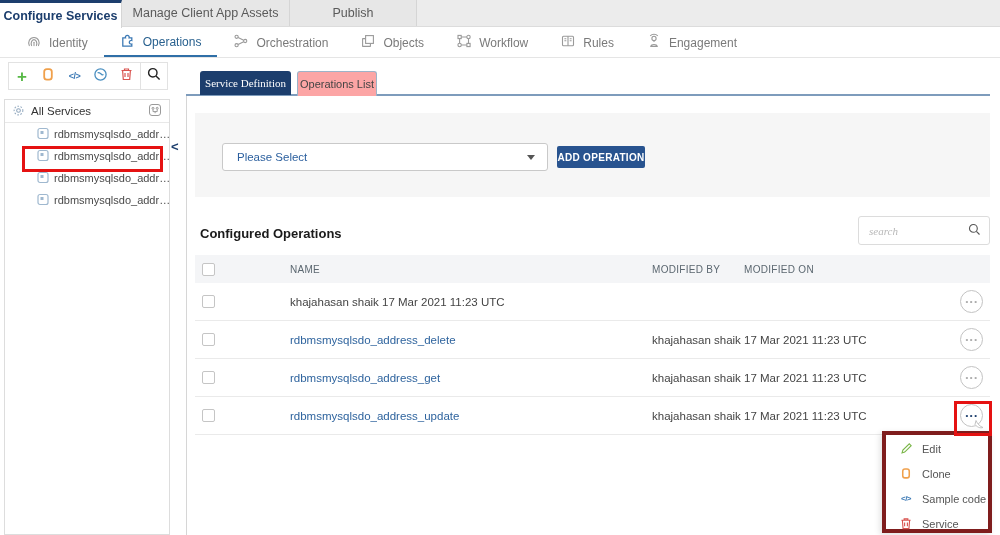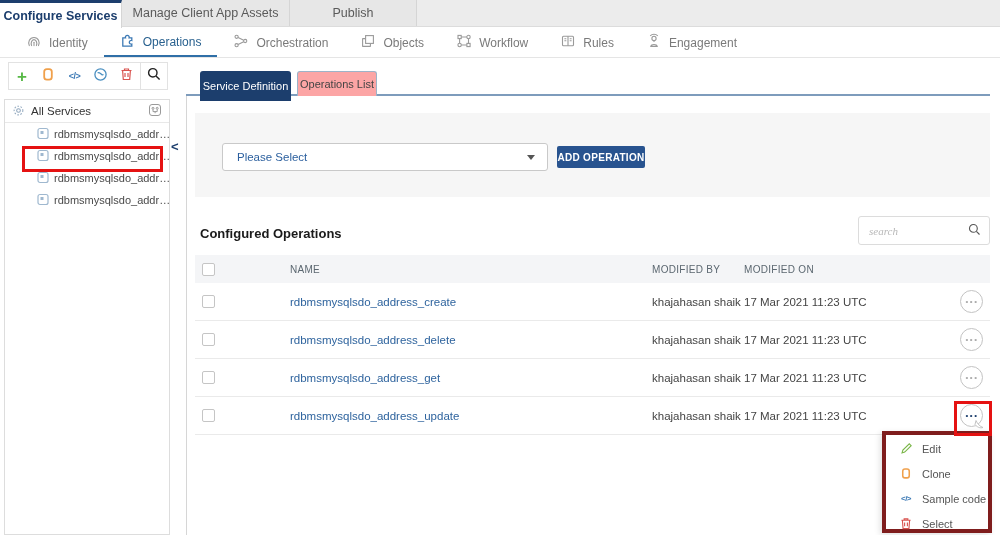--- a/index.html
+++ b/index.html
@@ -58,22 +58,22 @@
   .collapse-chevron { position:absolute; left:171px; top:139px; z-index:4;
     font-size:13px; font-weight:bold; color:#1c3e6d; cursor:pointer; }
   .v-divider { position:absolute; left:186px; top:96px; width:1px; height:439px;
     background:#d6d6d6; }
 
   
   .blue-line { position:absolute; left:186px; top:94px; width:804px; height:2px;
     background:#7e9cbc; z-index:1; }
   .main-tab { position:absolute; display:flex; align-items:center; justify-content:center;
     font-size:11px; border-radius:3px 3px 0 0; cursor:pointer; }
-  .main-tab.def { left:200px; top:71px; width:91px; height:30px;
-    background:#1c3e6d; color:#fff; z-index:2; }
+  .main-tab.def { left:200px; top:71px; width:91px; height:24px;
+    background:#1c3e6d; color:#fff; z-index:2;font-family:Liberation Serif, serif; }
   .main-tab.ops { left:297px; top:71px; width:80px; height:25px;
     background:#fca5a5; color:#444; border:1px solid #9db3c8; border-bottom:none; z-index:2; }
 
   
   .op-panel { position:absolute; left:195px; top:113px; width:795px; height:84px;
     background:#f6f6f6; }
   .op-select { position:absolute; left:27px; top:30px; width:326px; height:28px;
     background:#fff; border:1px solid #c9c9c9; border-radius:3px;
     display:flex; align-items:center; padding:0 12px 0 14px;
     font-size:11.5px; color:#2b5f9e; cursor:pointer; }
@@ -313,21 +313,20 @@
       <div class="c-name">NAME</div>
       <div class="c-by">MODIFIED BY</div>
       <div class="c-on">MODIFIED ON</div>
       <div class="c-act"></div>
     </div>
 
     <div class="t-row">
       <div class="c-check">
           <span class="checkbox"></span>
         </div>
-      <div class="c-name">rdbmsmysqlsdo_address_create</div>
       <div class="c-by">khajahasan shaik</div>
       <div class="c-on">17 Mar 2021 11:23 UTC</div>
       <div class="c-act">
           <div class="more-btn">
             <span class="dots">•••</span>
           </div>
         </div>
     </div>
 
     <div class="t-row">
@@ -398,17 +397,17 @@
     <div class="menu-item">
       <span class="mi-icon glyph-code" style="font-size:8px;">&lt;/&gt;</span>
       <span>Sample code</span>
     </div>
     <div class="menu-item">
       <span class="mi-icon">
           <svg width="12" height="13" viewBox="0 0 13 14" fill="none" stroke="#d9534f" stroke-width="1.2">
             <path d="M1.5 3.5h10M4.5 3.5V2h4v1.5M2.6 3.5l.7 9h6.4l.7-9M5 6v4M8 6v4"></path>
           </svg>
         </span>
-      <span>Select</span>
+      <span>Service</span>
     </div>
   </div>
 
 </div>
 
 </body></html>

